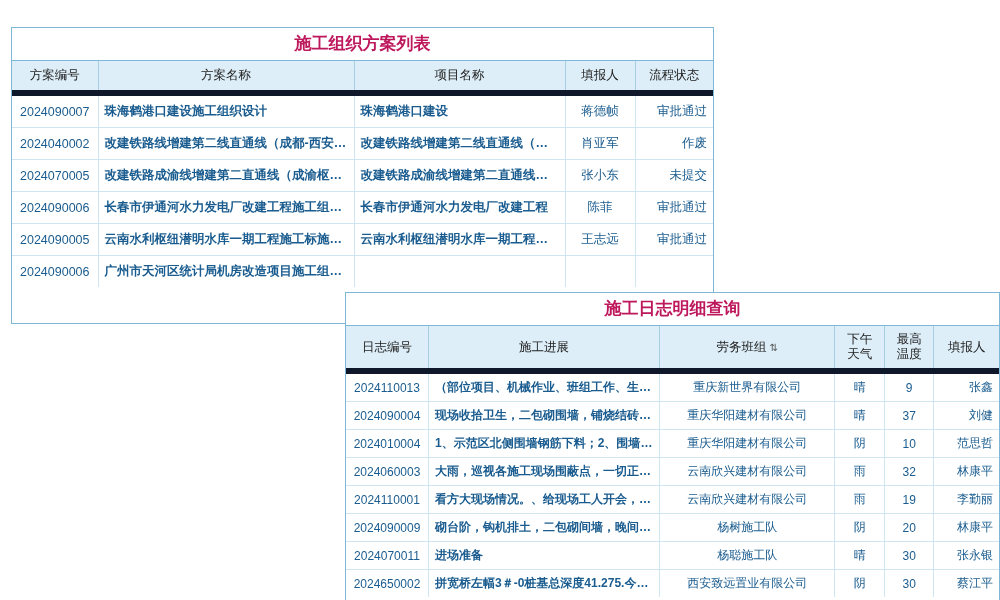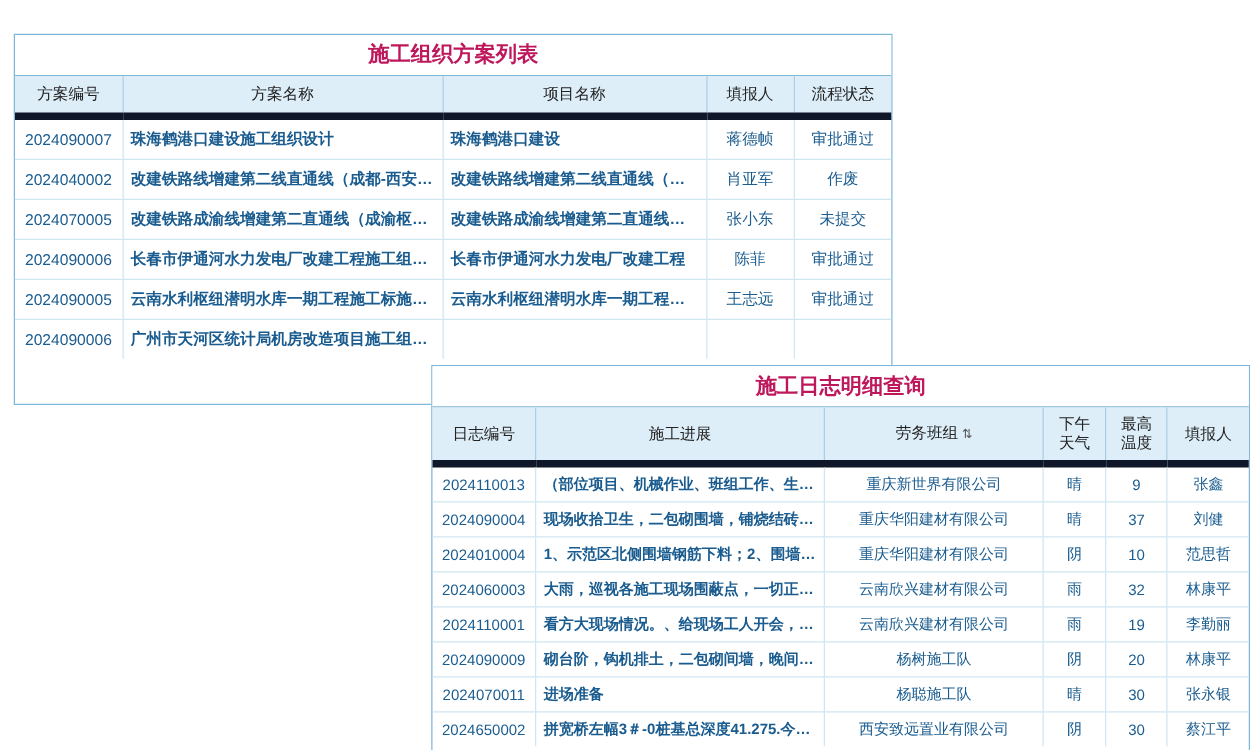--- a/index.html
+++ b/index.html
@@ -65,21 +65,21 @@
     font-size: 12.5px;
     color: #1a5c8f;
     height: 31px;
     padding: 0 6px;
     vertical-align: middle;
     white-space: nowrap;
     overflow: hidden;
     text-overflow: ellipsis;
   }
 
-  table.grid td:last-child { border-right: none; }
+  table.grid td:last-child { border-right: none; text-align: right; }
   table.grid tr:last-child td { border-bottom: none; }
 
   .c-id { text-align: center; color: #1f7fc0; margin-left: 24px; }
   .c-left { text-align: left; color: #1a5c8f; font-weight: bold; }
   .c-center { text-align: center; }
 
   .st-pass { color: #1f7fc0; }
   .st-void { color: #e06c00; }
   .st-unsub { color: #cc2222; }
 

